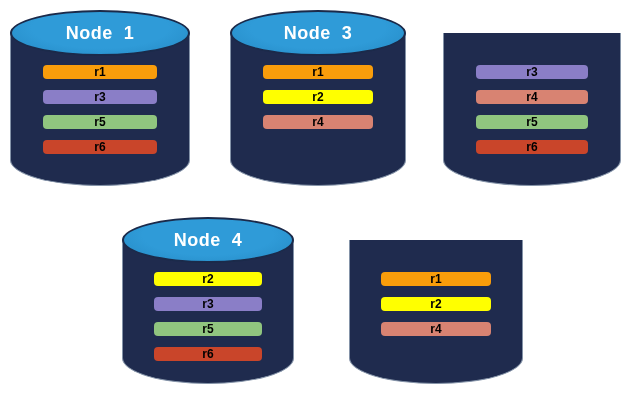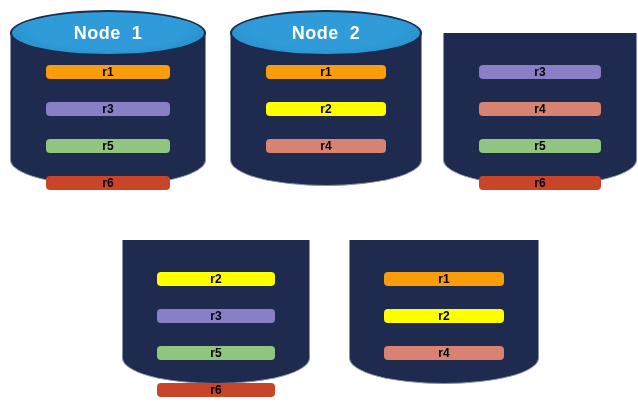--- a/index.html
+++ b/index.html
@@ -7,21 +7,21 @@
     font-family: "Liberation Sans", sans-serif;
     background: #ffffff;
   }
   .stage {
     position: relative;
     width: 638px;
     height: 402px;
     background: var(--bg, #ffffff);
     overflow: hidden;
   }
-  .cyl { position: absolute; padding-left: 16px; }
+  .cyl { position: absolute; }
   
   .pos1 { left: 10px;  top: 10px;  width: 180px; height: 176px; }
   .pos2 { left: 230px; top: 10px;  width: 176px; height: 176px; }
   .pos3 { left: 443px; top: 10px;  width: 178px; height: 176px; }
   .pos4 { left: 122px; top: 217px; width: 172px; height: 167px; }
   .pos5 { left: 349px; top: 217px; width: 174px; height: 167px; }
 
   .cyl-body {
     position: absolute;
     left: 0; right: 0; top: 23px; bottom: 0;
@@ -50,21 +50,21 @@
     font-size: 18px;
     letter-spacing: 0.5px;
     white-space: pre; 
   }
   .bars {
     position: absolute;
     left: 0; right: 0; top: 55px;
     display: flex;
     flex-direction: column;
     align-items: center;
-    gap: 23px;
+    gap: 11px;
     text-align: right;
   }
   .bar {
     width: 63%;
     height: 14px;
     border-radius: 4px;
     display: flex;
     align-items: center;
     justify-content: center;
     font-size: 12px;
@@ -95,21 +95,21 @@
         </div>
         <div class="bar" style="background: rgb(201, 69, 42);">
           <span>r6</span>
         </div>
       </div>
   </div>
 
   <div class="cyl pos2">
     <div class="cyl-body"></div>
     <div class="cyl-top">
-      <span class="cap-label">Node  2</span>
+      <span class="cap-label">Node  3</span>
     </div>
     <div class="bars">
         <div class="bar" style="background: rgb(249, 157, 11);">
           <span>r1</span>
         </div>
         <div class="bar" style="background: rgb(255, 255, 0);">
           <span>r2</span>
         </div>
         <div class="bar" style="background: rgb(216, 131, 114);">
           <span>r4</span>
@@ -130,20 +130,23 @@
           <span>r5</span>
         </div>
         <div class="bar" style="background: rgb(201, 69, 42);">
           <span>r6</span>
         </div>
       </div>
   </div>
 
   <div class="cyl pos4">
     <div class="cyl-body"></div>
+    <div class="cyl-top">
+      <span class="cap-label">Node  4</span>
+    </div>
     <div class="bars">
         <div class="bar" style="background: rgb(255, 255, 0);">
           <span>r2</span>
         </div>
         <div class="bar" style="background: rgb(138, 126, 199);">
           <span>r3</span>
         </div>
         <div class="bar" style="background: rgb(144, 197, 127);">
           <span>r5</span>
         </div>

